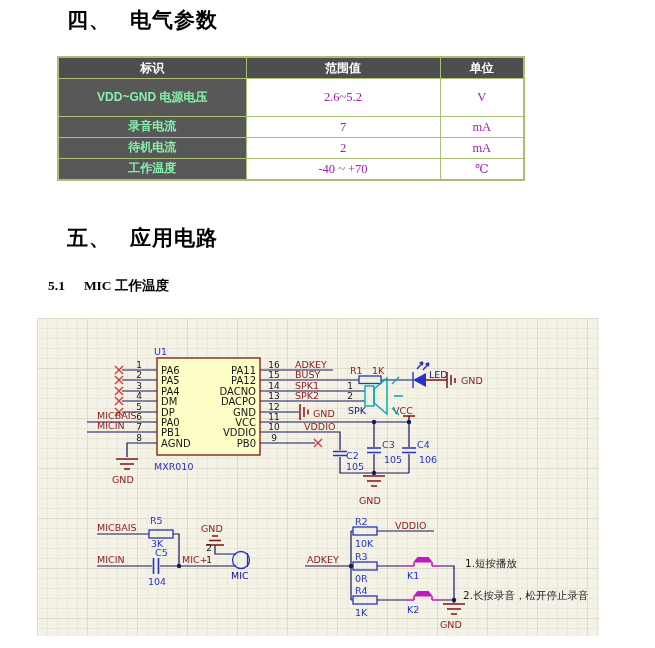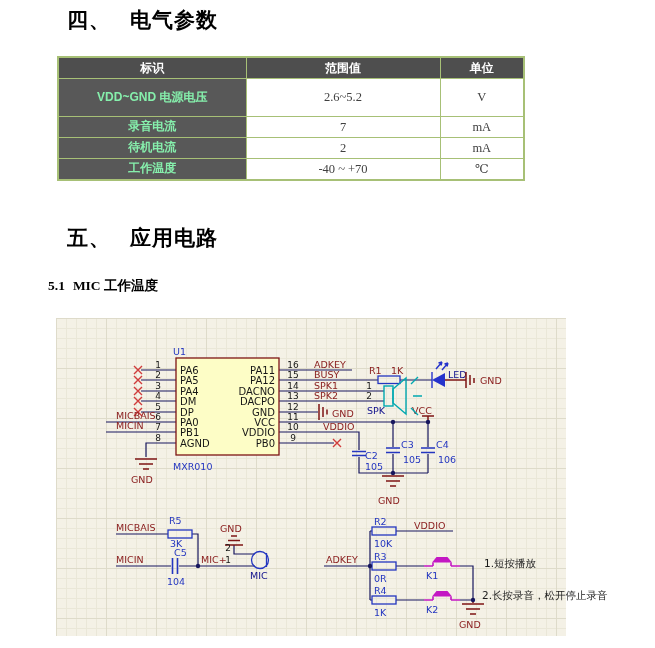--- a/index.html
+++ b/index.html
@@ -6,42 +6,42 @@
   body{
     width:655px;height:648px;background:#ffffff;position:relative;
     font-family:"Liberation Sans","DejaVu Sans",sans-serif;color:#000;
   }
   .h-big{position:absolute;left:48px;font-weight:bold;font-size:21px;letter-spacing:1px;white-space:nowrap;margin-left:19px;}
   .h-big .sec-num{margin-right:19px;}
   #h4{top:6px;}
   #h5{top:224px;}
   #h51{position:absolute;left:48px;top:277px;font-weight:bold;font-size:13.5px;
        font-family:"Liberation Serif","DejaVu Serif",serif;white-space:nowrap;}
-  #h51 .sec-num{margin-right:8px;}
+  #h51 .sec-num{margin-right:19px;}
 
   
   table.params{
     position:absolute;left:57px;top:56px;border-collapse:collapse;table-layout:fixed;
     width:466px;font-size:12px;
   }
   table.params td,table.params th{border:1.5px solid #a7c076;padding:0;text-align:center;vertical-align:middle;}
   table.params{border:2px solid #a7c076;}
   th.hdr{background:#4e4e4e;color:#fff;font-weight:bold;height:20px;font-size:12px;}
   td.lbl{background:#585858;color:#86efac;font-weight:bold;}
   td.val,td.unit{
-    background:#fff;color:#404040;font-family:"Liberation Serif","DejaVu Serif",serif;
+    background:#fff;color:#a21caf;font-family:"Liberation Serif","DejaVu Serif",serif;
     font-size:12.5px;
   }
   tr.r-tall td{height:37px;}
   tr.r-std td{height:20px;}
   td.lbl span{display:inline-block;max-width:118px;line-height:1.45;}
 
   
   .schematic{
-    position:absolute;left:56px;top:318px;width:510px;height:318px;
+    position:absolute;left:37px;top:318px;width:562px;height:318px;
     background-color:#f4f1e6;
     background-image:
       linear-gradient(#dedbca 1px,transparent 1px),
       linear-gradient(90deg,#dedbca 1px,transparent 1px),
       linear-gradient(#eae7d8 1px,transparent 1px),
       linear-gradient(90deg,#eae7d8 1px,transparent 1px);
     background-size:50px 50px,50px 50px,10px 10px,10px 10px;
   }
   .schematic svg{display:block;width:562px;height:318px;}
   svg text{font-family:"DejaVu Sans","Liberation Sans",sans-serif;}

